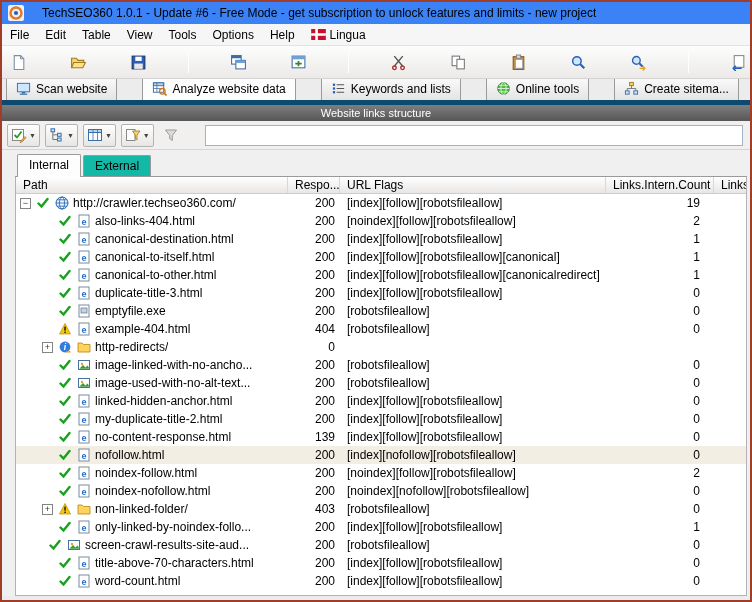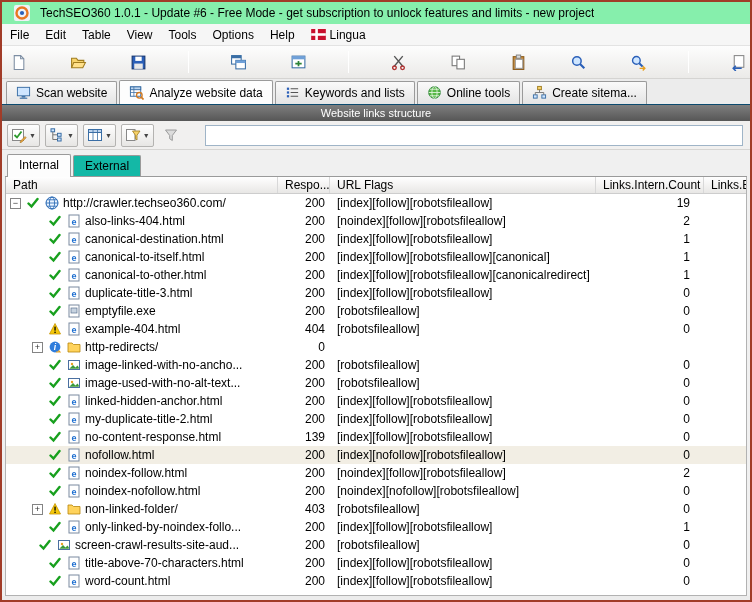--- a/index.html
+++ b/index.html
@@ -2,62 +2,62 @@
 <html><head>
 <meta charset="utf-8">
 <style>
   * { box-sizing: border-box; }
   html,body { margin:0; padding:0; width:752px; height:602px; overflow:hidden;
               font-family:"Liberation Sans", sans-serif; font-size:12px; color:#000; background:#fff; }
   .window { width:752px; height:602px; border:2px solid #a13c28; background:#f0f0f0;
             display:flex; flex-direction:column; overflow:hidden; }
 
   
-  .titlebar { height:22px; background:#86efac; display:flex; align-items:center; gap:10px;
-              padding:0 12px; flex:none; }
+  .titlebar { height:22px; background:#3b82f6; display:flex; align-items:center; gap:18px;
+              padding:0 6px; flex:none; }
   .titlebar .title { font-size:12px; white-space:nowrap; overflow:hidden; }
 
   
   .menubar { height:22px; background:#f6f6f6; display:flex; align-items:center; flex:none;
              border-bottom:1px solid #e3e3e3; }
   .menu-item { padding:2px 8px; display:flex; align-items:center; gap:4px; cursor:default; }
 
   
   .toolbar { height:33px; background:linear-gradient(#fdfdfd,#ebeae8); border-bottom:1px solid #d5d4d2;
              display:flex; align-items:center; padding:0 3px; flex:none; overflow:hidden; white-space:nowrap;gap:33px; }
   .tbtn { width:27px; height:26px; display:inline-flex; align-items:center; justify-content:center;
           border-radius:2px; flex:none; }
   .tsep { width:1px; height:22px; background:#c9c8c6; border-right:1px solid #fff; margin:0 3px; flex:none; }
   .easy { display:inline-flex; align-items:center; gap:6px; height:25px; padding:0 9px;
           background:#fdf6d8; border:1px solid #d9c77a; border-radius:2px; margin-left:40px; flex:none; }
   .easy span { font-size:12px; }
 
   
   .maintabs { height:26px; background:#ececec; display:flex; align-items:flex-end; padding:2px 4px 0 4px;
-              border-bottom:1px solid #0c4a6e; flex:none; overflow:hidden; }
+              border-bottom:5px solid #0c4a6e; flex:none; overflow:hidden;gap:23px; }
   .mtab { display:inline-flex; align-items:center; gap:5px; padding:3px 9px 4px 9px; margin-right:2px;
           border:1px solid #9a9a9a; border-bottom:none; border-radius:2px 2px 0 0;
           background:linear-gradient(#fafafa,#e4e4e4); white-space:nowrap; flex:none; height:23px; }
   .mtab.active { background:#fdfdfd; height:25px; position:relative; top:1px; }
 
   
   .panelhdr { height:16px; background:linear-gradient(#7e7e7e,#565656); color:#fff; font-size:11px;
               display:flex; align-items:center; justify-content:center; flex:none; }
 
   
   .toolbar2 { height:29px; background:#f1f0ef; border-bottom:1px solid #d6d5d3; display:flex;
               align-items:center; padding:0 5px; flex:none; }
   .split { display:inline-flex; align-items:center; height:23px; padding:0 3px; margin-right:5px;
            border:1px solid #b4b3b1; border-radius:2px; background:linear-gradient(#fefefe,#e7e6e4); flex:none; }
   .dd { font-size:7px; color:#444; margin-left:2px; }
   .filter-input { flex:1; height:21px; margin-left:22px; margin-right:2px; border:1px solid #9fb4c7;
                   background:#fff; padding:0 4px; font-family:"Liberation Sans",sans-serif; font-size:12px; }
 
   
-  .content { flex:1; display:flex; flex-direction:column; margin:2px 3px 0 3px; min-height:0; }
+  .content { flex:1; display:flex; flex-direction:column; margin:2px 3px 0 13px; min-height:0; }
   .subtabs { height:25px; display:flex; align-items:flex-end; padding-left:2px; flex:none;
              border-bottom:1px solid #9a9a9a; }
   .subtab { padding:3px 11px 3px 11px; margin-right:2px; border:1px solid #9a9a9a; border-bottom:none;
             border-radius:2px 2px 0 0; background:#14b8a6; height:21px; }
   .subtab.active { background:#fdfdfd; height:23px; position:relative; top:1px; }
 
   .grid { flex:1; display:flex; flex-direction:column; border:1px solid #b2b2b2; border-top:none;
           background:#fff; min-height:0; overflow:hidden; }
   .ghead { height:17px; display:flex; background:linear-gradient(#ffffff,#e8e7e5);
            border-bottom:1px solid #cdcdcd; flex:none; font-size:12px; }

